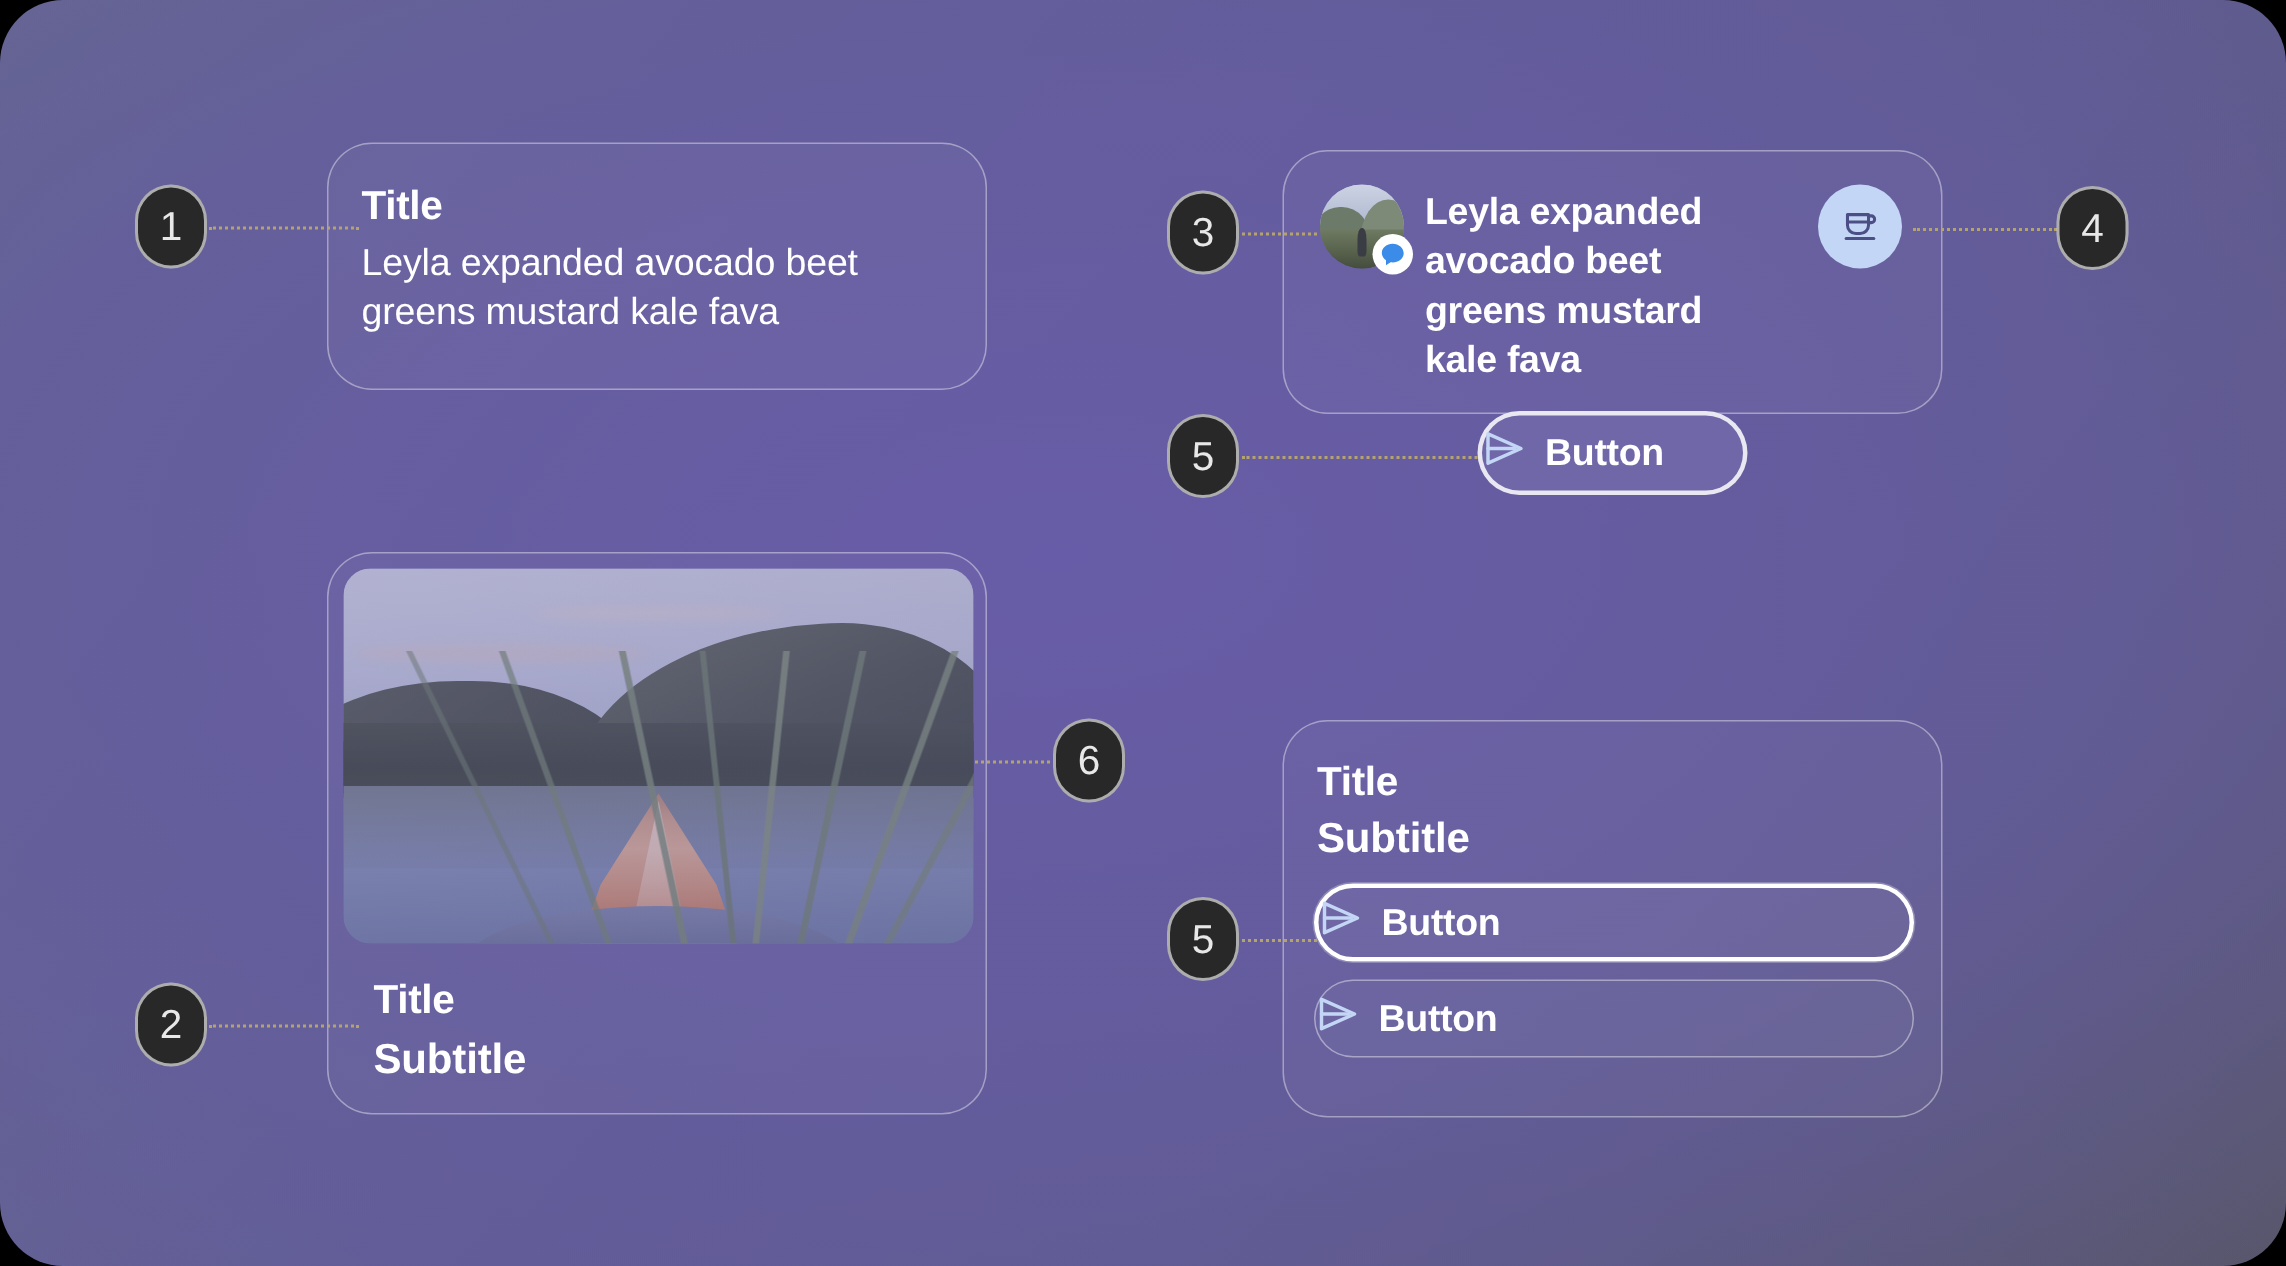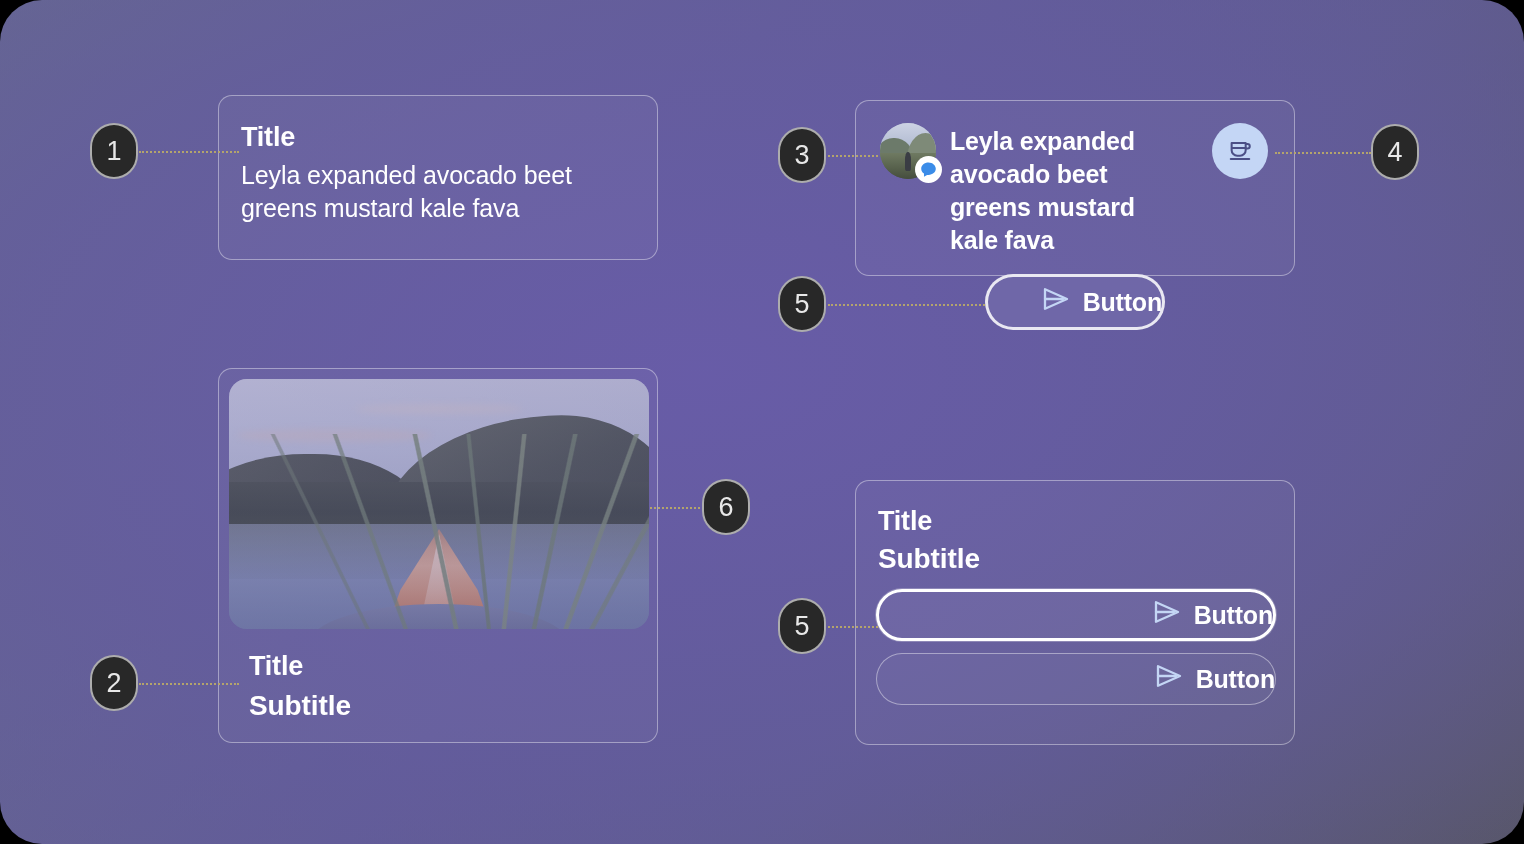--- a/index.html
+++ b/index.html
@@ -20,21 +20,21 @@
     overflow: hidden;
     background:
       radial-gradient(125% 115% at 46% 44%, rgba(104,92,168,0.95) 0%, rgba(100,92,158,0.75) 38%, rgba(97,94,140,0.22) 66%, rgba(95,95,120,0) 84%),
       linear-gradient(128deg, #676c8e 0%, #656494 26%, #615c98 46%, #5e5b8e 64%, #5a5878 82%, #55545f 100%);
   }
 
   
   .card {
     position: absolute;
     border: 1.5px solid rgba(255,255,255,0.40);
-    border-radius: 14px;
+    border-radius: 30px;
     background: rgba(255,255,255,0.035);
   }
 
   .card-title {
     color: #ffffff;
     font-size: 27px;
     font-weight: 700;
     letter-spacing: -0.2px;
     line-height: 1.15;
   }
@@ -195,21 +195,21 @@
   
   #card-actions {
     left: 855px; top: 480px; width: 440px; height: 265px;
     padding: 25px 20px 0 20px;
   }
   #card-actions .card-title { margin: 0 0 6px 2px; }
   #card-actions .card-sub { margin: 0 0 14px 2px; display:block; }
 
   
   .btn {
-    display: flex; align-items: center; justify-content: flex-end;
+    display: flex; align-items: center; justify-content: flex-start;
     gap: 12px;
     color: #ffffff;
     font-size: 25px;
     font-weight: 700;
     letter-spacing: -0.2px;
     border-radius: 999px;
     background: rgba(255,255,255,0.03);
     border: 1.5px solid rgba(255,255,255,0.42);
     height: 52px;
   }

